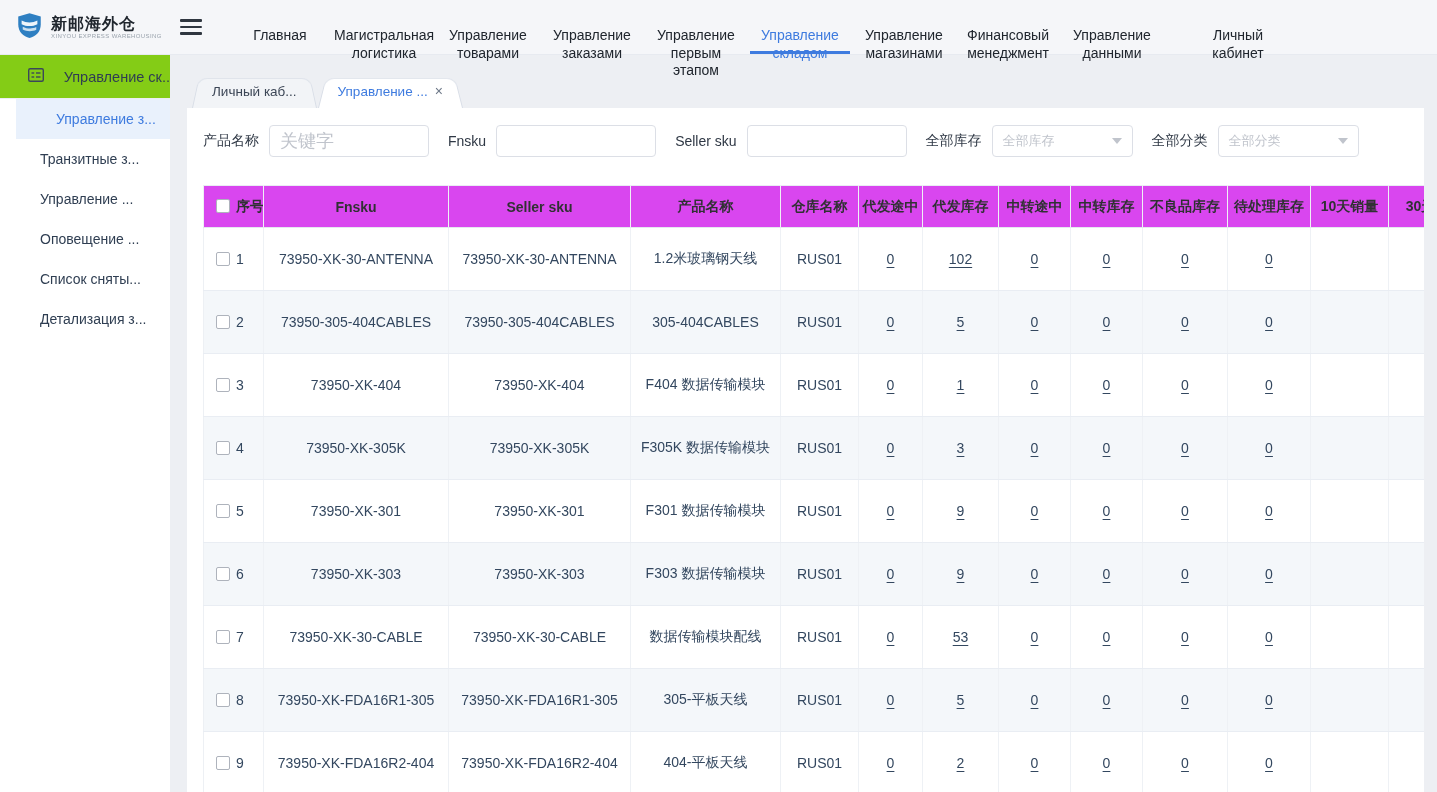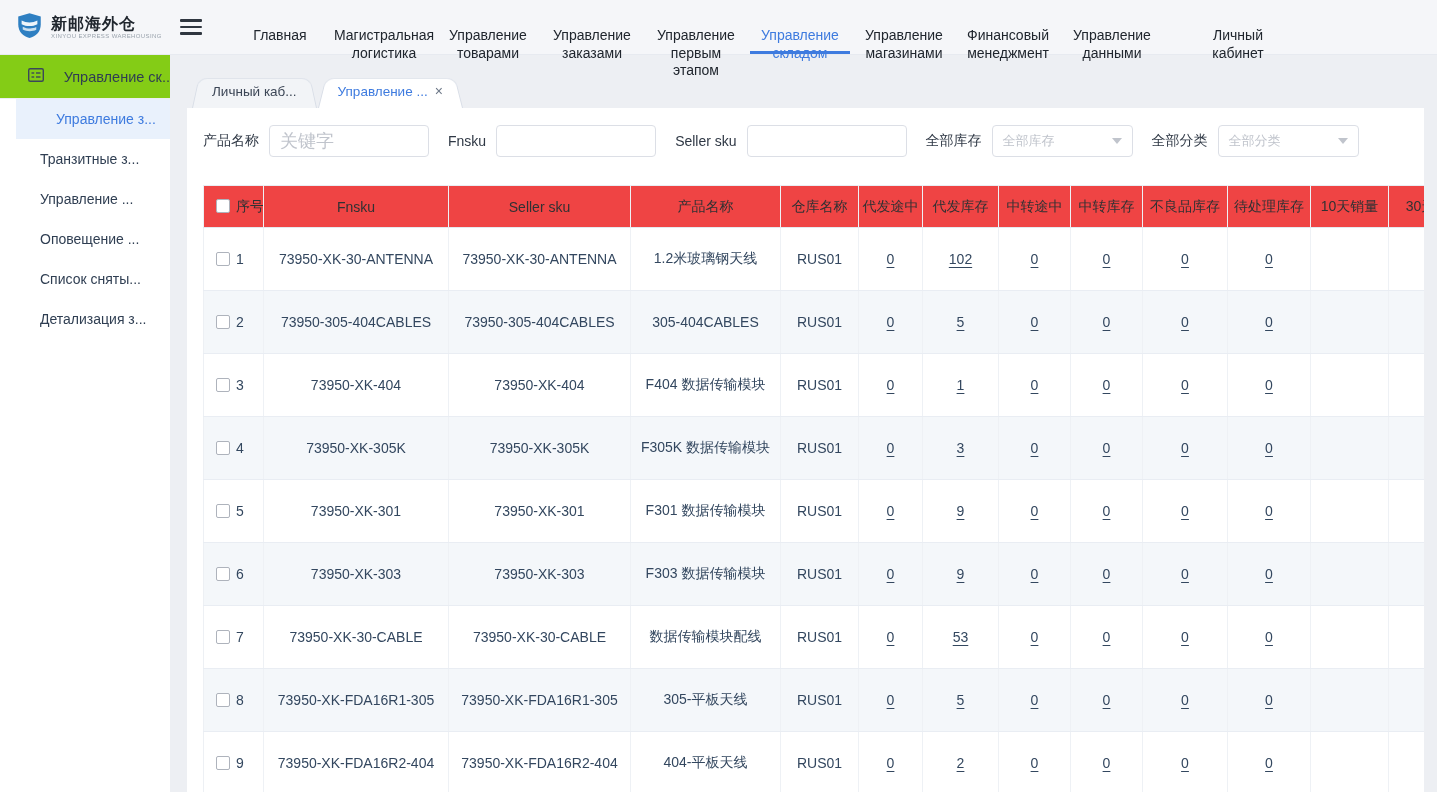--- a/index.html
+++ b/index.html
@@ -97,21 +97,21 @@
 
   
   .table-wrap { width: 100%; overflow: hidden; }
   table { border-collapse: collapse; table-layout: fixed; width: 1277px; border-left: 1px solid #edf0f4; border-top: 1px solid #e9edf3; }
   col.c1 { width: 60px; }  col.c2 { width: 185px; } col.c3 { width: 182px; }
   col.c4 { width: 150px; } col.c5 { width: 78px; }  col.c6 { width: 64px; }
   col.c7 { width: 76px; }  col.c8 { width: 72px; }  col.c9 { width: 72px; }
   col.c10 { width: 85px; } col.c11 { width: 83px; } col.c12 { width: 78px; }
   col.c13 { width: 92px; }
   th {
-    height: 42px; background: #ef4444; font-weight: 400; font-size: 14px; color: #303133;
+    height: 42px; background: #d946ef; font-weight: 700; font-size: 14px; color: #303133;
     border-bottom: 1px solid #e4e8ee; border-right: 1px solid #eef1f5;
     text-align: center; white-space: nowrap; overflow: hidden;
   }
   td {
     height: 63px; text-align: center; font-size: 14px; color: #33475f;
     border-bottom: 1px solid #e9edf3; border-right: 1px solid #eef1f5;
     white-space: nowrap; overflow: hidden;
   }
   th:first-child, td:first-child { text-align: left; padding-left: 12px; }
   tbody tr:nth-child(even) { background: #f4f7fa; }

